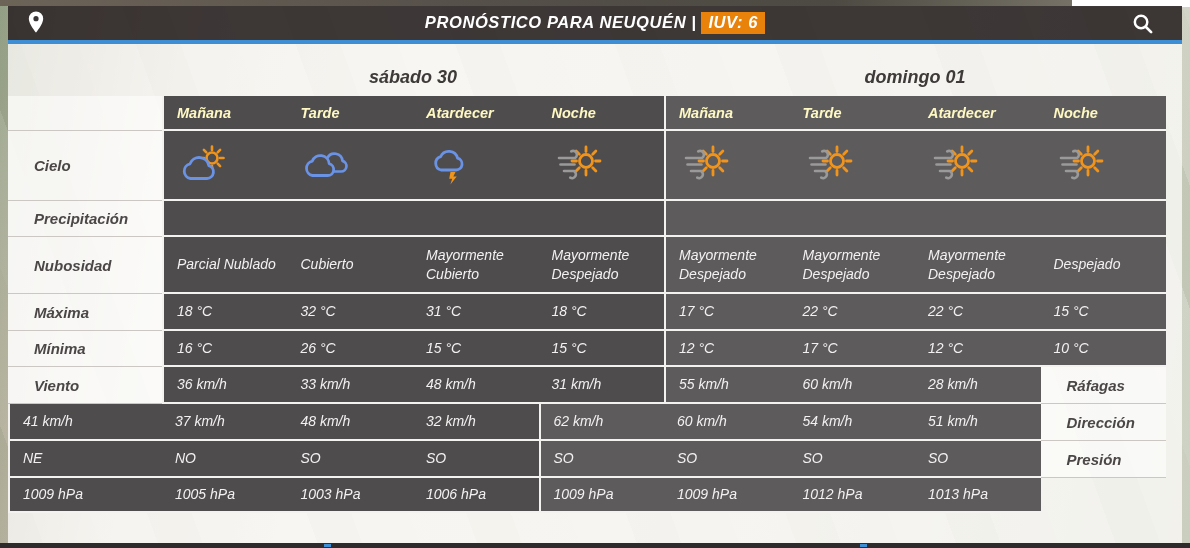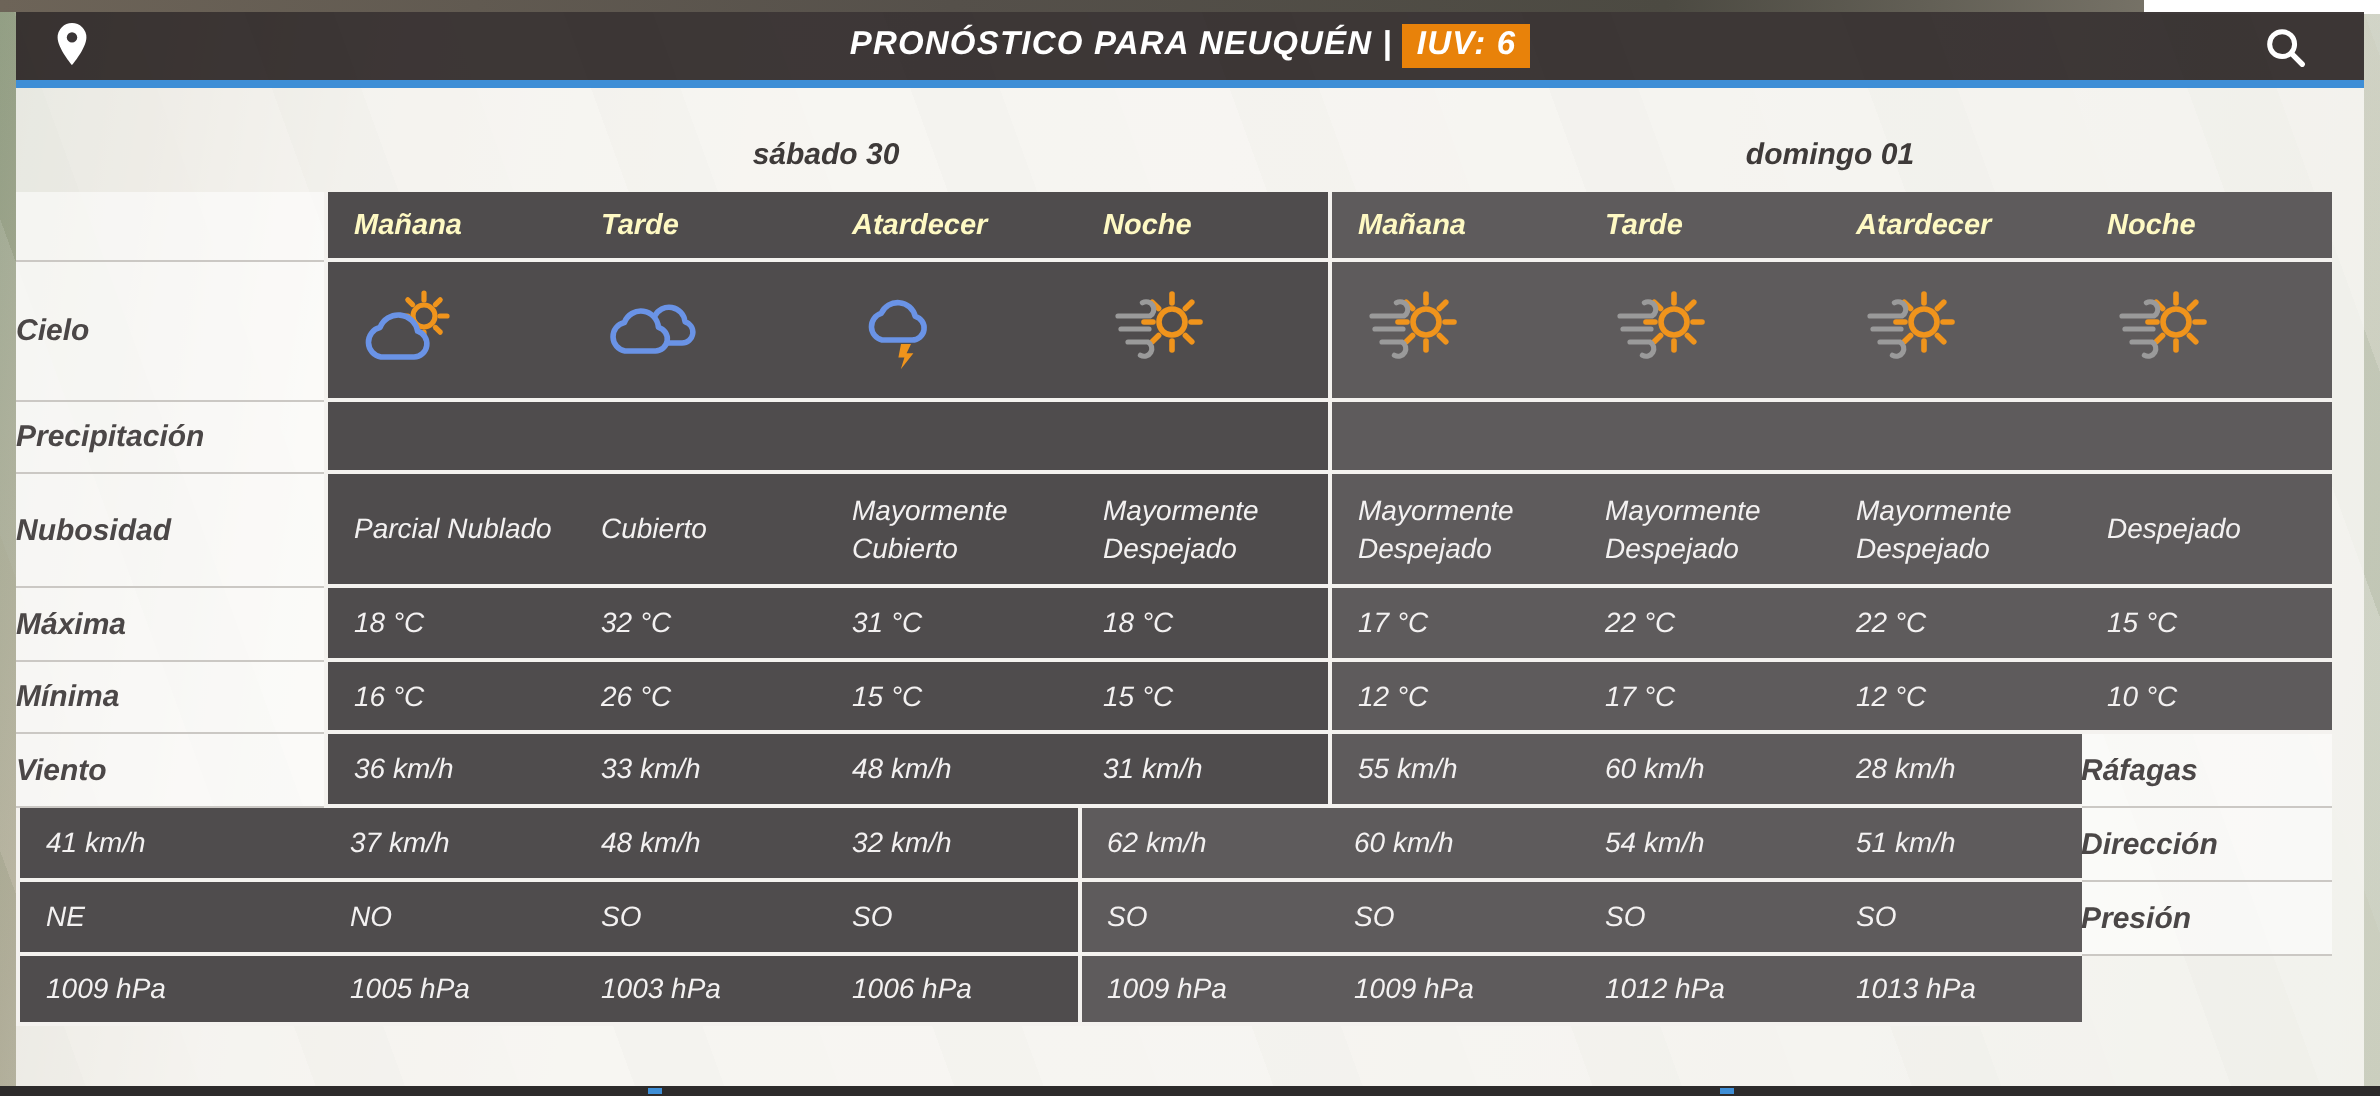--- a/index.html
+++ b/index.html
@@ -18,23 +18,23 @@
   .search-wrap{position:absolute;right:28px;top:6px;z-index:2;cursor:pointer;}
   .title-wrap{position:absolute;left:0;right:0;text-align:center;color:#fff;font-weight:bold;font-size:16.5px;letter-spacing:.6px;}
   .title-wrap .pipe{margin:0 5px;font-weight:bold;}
   .uv-badge{display:inline-block;background:var(--uv,#e8820a);color:#fff;padding:1px 7px 2px;font-weight:bold;}
   .content-overlay{position:absolute;left:8px;right:8px;top:44px;bottom:5px;background:rgba(251,250,247,.80);}
   .forecast{position:absolute;left:8px;top:58px;display:grid;
     grid-template-columns:154px repeat(8,125.5px);
     grid-template-rows:38px 35px 70px 36px 57px 37px 36px 37px 37px 37px 35px;}
   .forecast>div{box-sizing:border-box;}
   .daycell{grid-column:span 4;display:flex;align-items:center;justify-content:center;
-    font-weight:bold;font-size:15px;color:#3e3a39;}
+    font-weight:bold;font-size:18px;color:#3e3a39;}
   .lbl{background:rgba(255,255,255,.55);border-bottom:1px solid #cbc8c4;display:flex;align-items:center;
-    font-weight:bold;font-size:15px;color:#4b4747;}
+    padding-left:26px;font-weight:bold;font-size:15px;color:#4b4747;}
   .lbl.blank{padding:0;}
   .day0{--cell-bg:var(--sat,#4f4c4d);}
   .day1{--cell-bg:var(--sun,#5e5b5c);}
   .hcell{background:var(--cell-bg);color:#fef9c3;font-weight:bold;font-size:14.5px;
     display:flex;align-items:center;padding-left:13px;border-bottom:2px solid #f4f2ef;}
   .dcell{background:var(--cell-bg);color:#f3f1f1;font-size:14px;display:flex;align-items:center;
     padding:0 10px 0 13px;border-bottom:2px solid #f4f2ef;line-height:1.35;}
   .divL{border-left:2px solid #f4f2ef;}
   .icell{padding-left:17px;}
   .wicon{display:block;}

